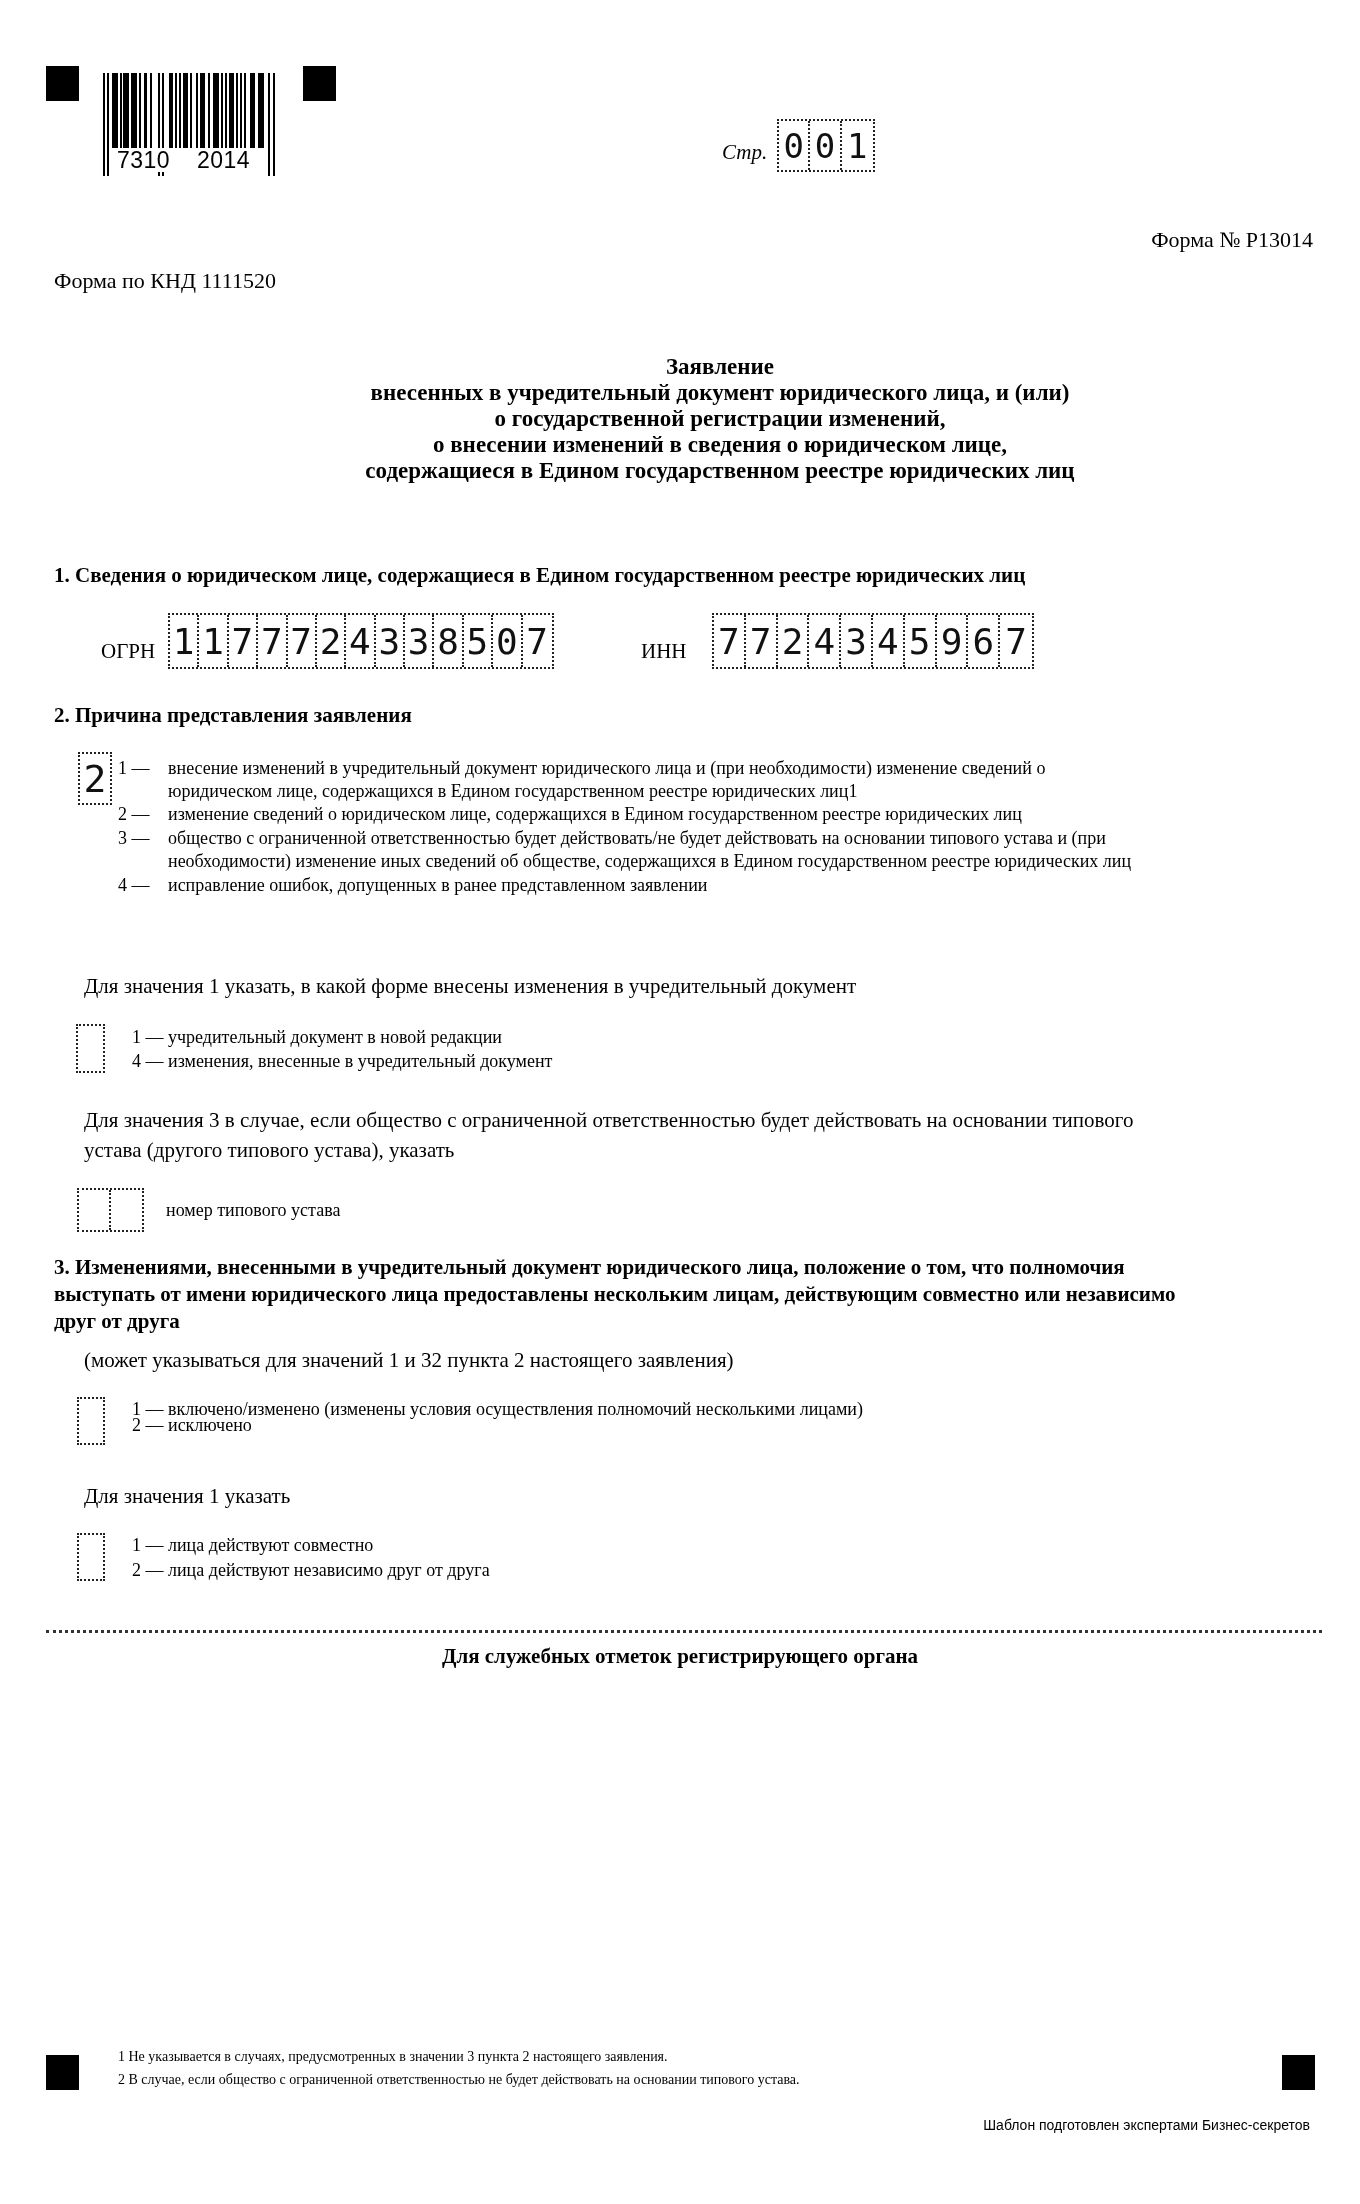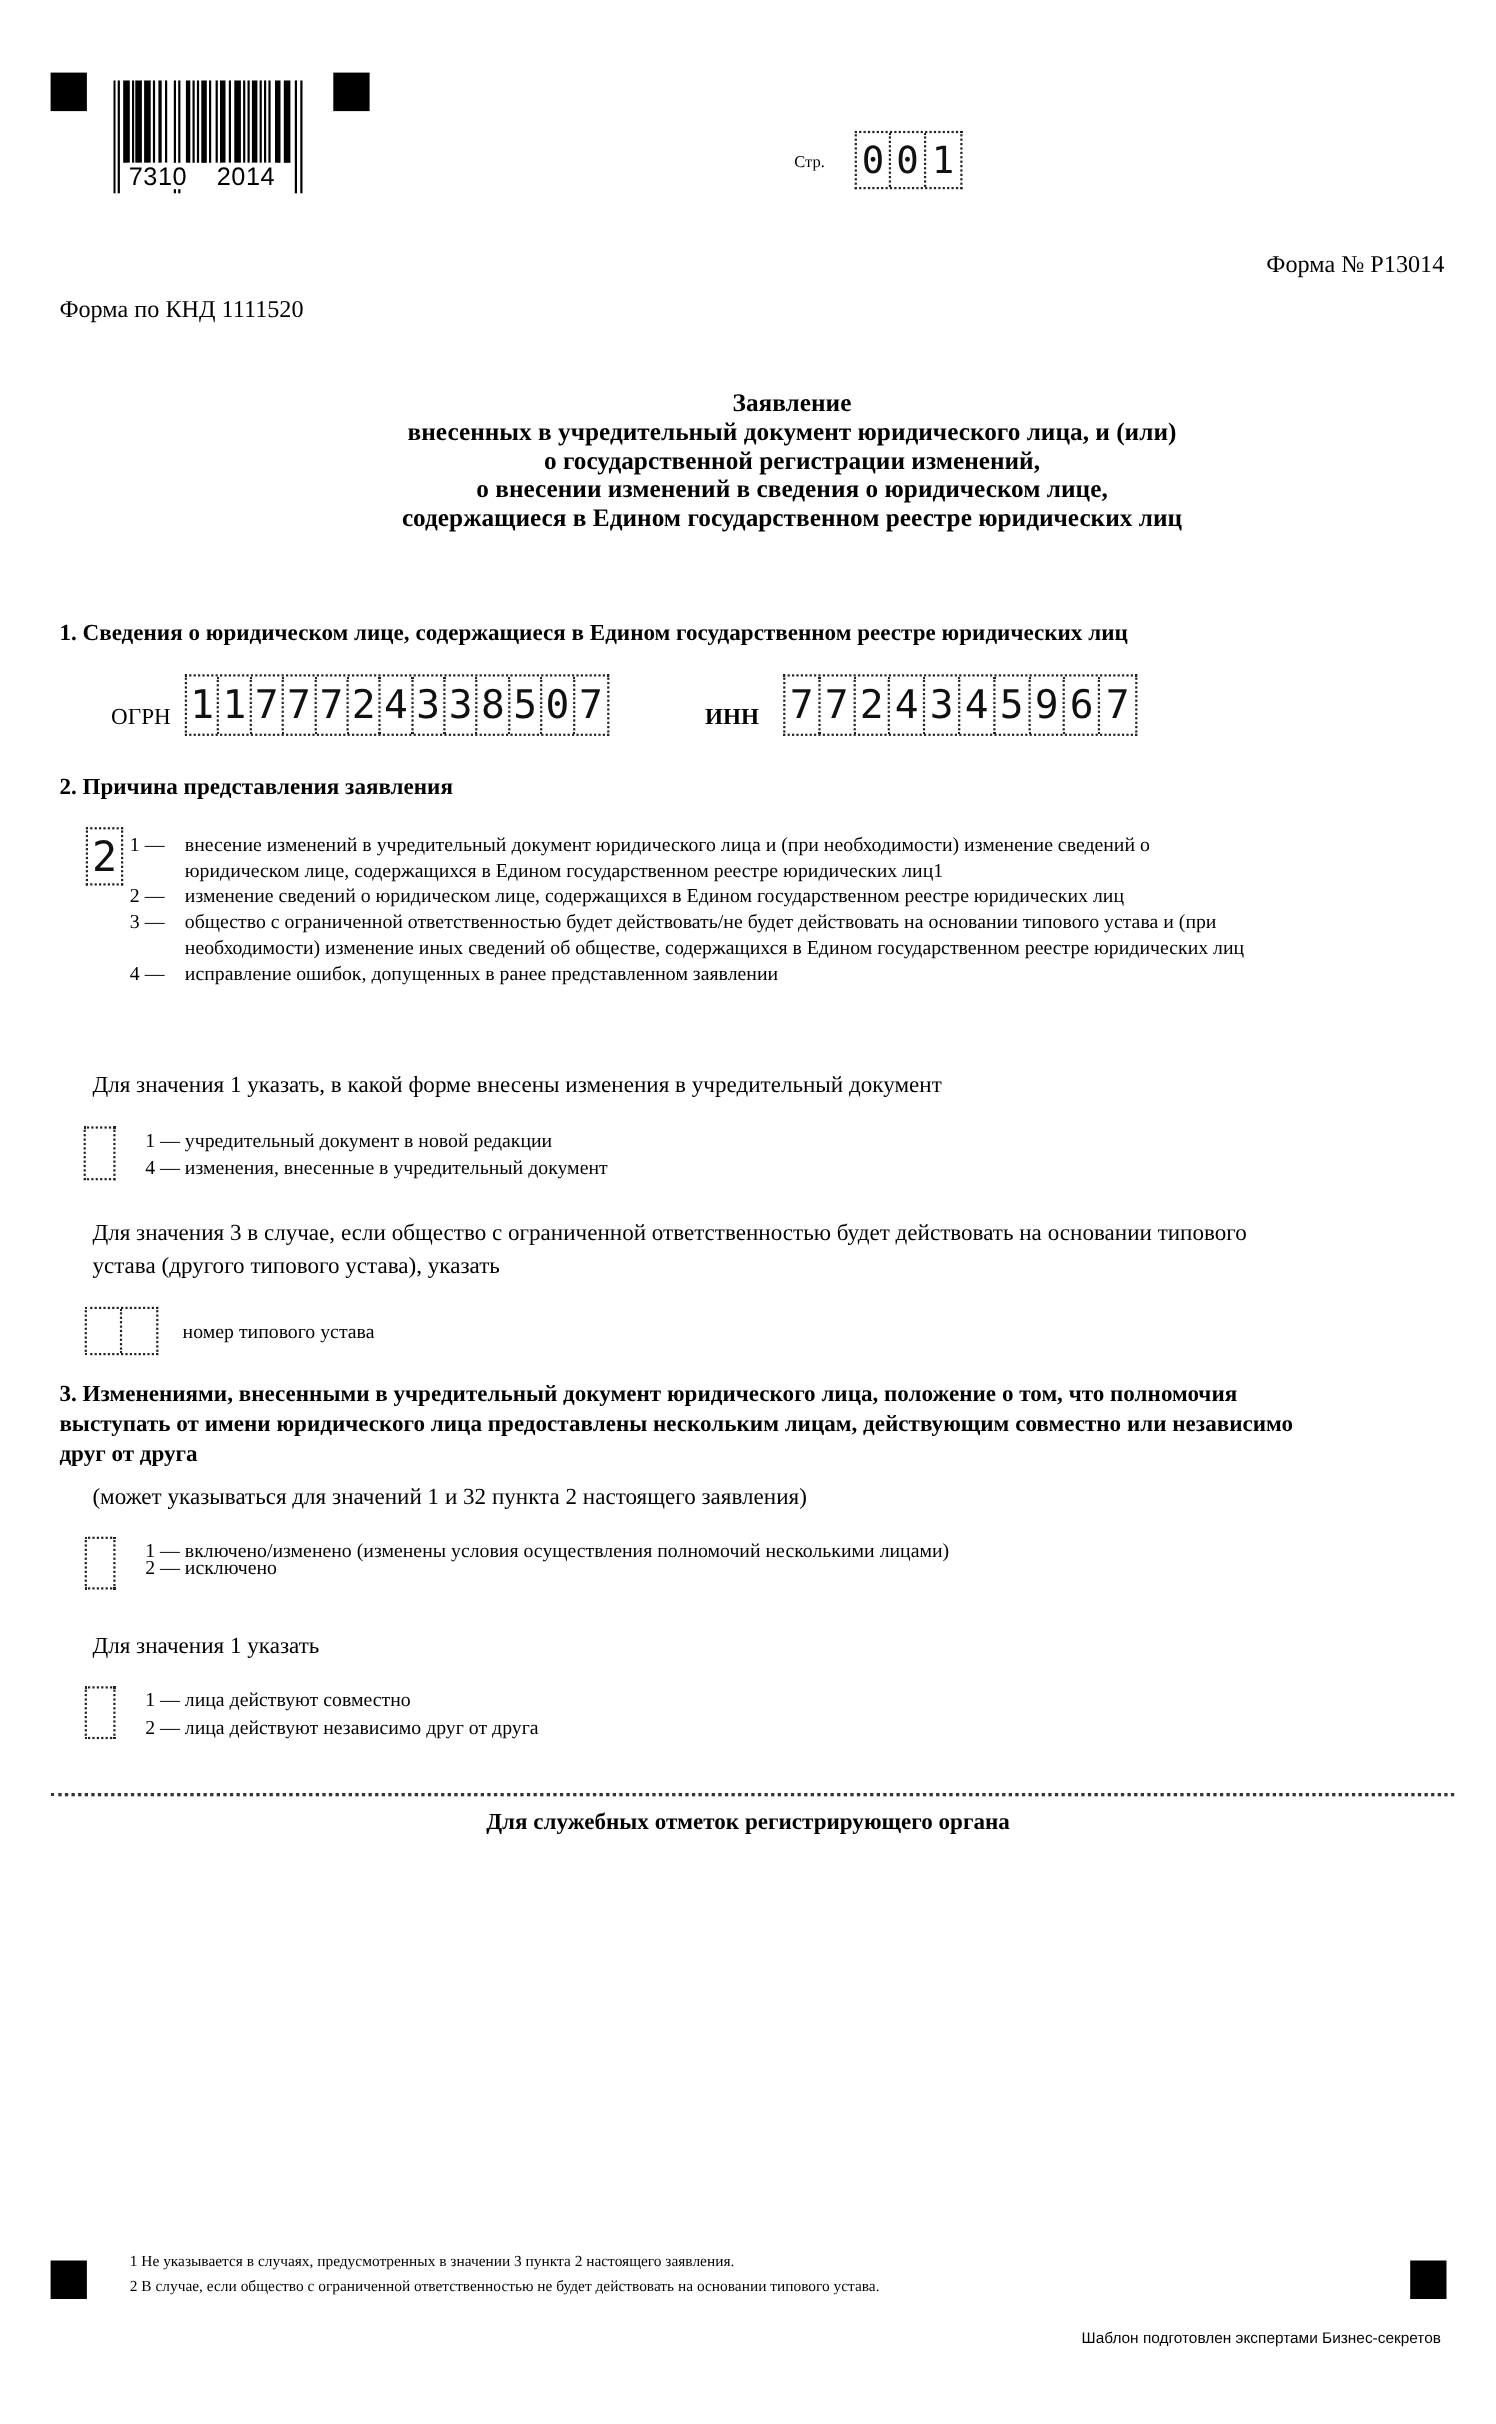--- a/index.html
+++ b/index.html
@@ -14,21 +14,21 @@
   .barcode-digits { position: absolute; top: 75px; font-family: "Liberation Sans", sans-serif;
                     font-size: 23px; line-height: 24px; background: #fff; padding: 0 2px; letter-spacing: 0.5px; }
 
   
   .comb { position: absolute; display: flex; border: 2px dotted #222; box-sizing: border-box; }
   .comb .cell { box-sizing: border-box; border-right: 2px dotted #222; display: flex;
                 align-items: center; justify-content: center;
                 font-family: "DejaVu Sans Mono", monospace; font-weight: 300; color: #111; }
   .comb .cell:last-child { border-right: none; }
 
-  .page-label { font-size: 15px; }
+  .page-label { font-size: 21px; font-style: italic; }
   .form-no { font-size: 22px; font-weight: normal; }
   .title { position: absolute; left: 0; width: 1360px; text-align: center;
            font-size: 23px; font-weight: bold; line-height: 26px; }
   .section-h { font-size: 21px; font-weight: bold; line-height: 27px; }
   .body-txt { font-size: 21px; line-height: 28px; }
   .list-line { position: absolute; font-size: 18px; line-height: 22px; white-space: nowrap; }
   .num-dash { display: inline-block; width: 50px; text-align: left; }
   .dotted-sep { position: absolute; left: 46px; width: 1276px; top: 1630px; height: 0;
                 border-top: 3px dotted #333; }
   .footnote { position: absolute; left: 118px; font-size: 14px; line-height: 20px; white-space: nowrap; }
@@ -108,21 +108,21 @@
     <div class="cell" style="width: 29.3846px; font-size: 36px;">7</div>
     <div class="cell" style="width: 29.3846px; font-size: 36px;">2</div>
     <div class="cell" style="width: 29.3846px; font-size: 36px;">4</div>
     <div class="cell" style="width: 29.3846px; font-size: 36px;">3</div>
     <div class="cell" style="width: 29.3846px; font-size: 36px;">3</div>
     <div class="cell" style="width: 29.3846px; font-size: 36px;">8</div>
     <div class="cell" style="width: 29.3846px; font-size: 36px;">5</div>
     <div class="cell" style="width: 29.3846px; font-size: 36px;">0</div>
     <div class="cell" style="width: 29.3846px; font-size: 36px;">7</div>
   </div>
-<div class="abs body-txt" style="left:641px;top:637px;font-weight:bold;">ИНН</div>
+<div class="abs body-txt" style="left:641px;top:637px;">ИНН</div>
 <div class="comb" id="inn-comb" style="left:712px;top:613px;width:322px;height:56px;">
     <div class="cell" style="width: 31.8px; font-size: 36px;">7</div>
     <div class="cell" style="width: 31.8px; font-size: 36px;">7</div>
     <div class="cell" style="width: 31.8px; font-size: 36px;">2</div>
     <div class="cell" style="width: 31.8px; font-size: 36px;">4</div>
     <div class="cell" style="width: 31.8px; font-size: 36px;">3</div>
     <div class="cell" style="width: 31.8px; font-size: 36px;">4</div>
     <div class="cell" style="width: 31.8px; font-size: 36px;">5</div>
     <div class="cell" style="width: 31.8px; font-size: 36px;">9</div>
     <div class="cell" style="width: 31.8px; font-size: 36px;">6</div>

